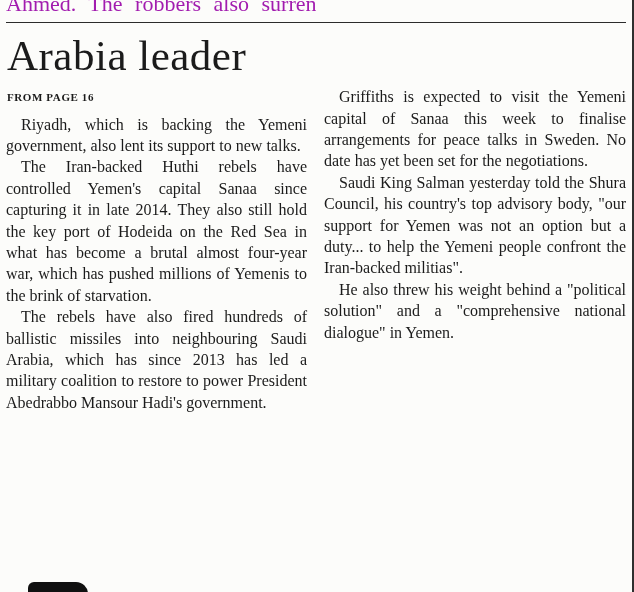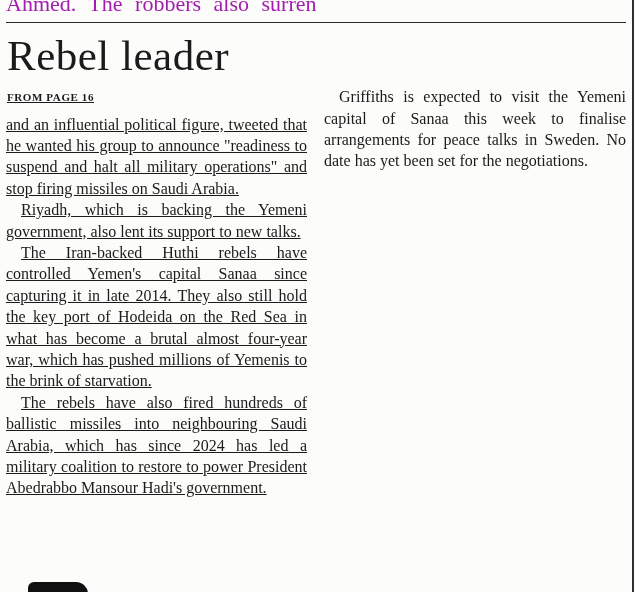--- a/index.html
+++ b/index.html
@@ -53,21 +53,21 @@
   }
 
   .columns { display: flex; margin-top: 8px; }
   .col {
     font-size: 16px;
     line-height: 21.4px;
     text-align: justify;
     hyphens: auto;
     -webkit-hyphens: auto;
   }
-  .col-left { width: 301px; margin-right: 17px; text-decoration: underline; }
+  .col-left { width: 301px; margin-right: 17px; }
   .col-right { flex: 1; }
 
   .kicker {
     font-size: 11px;
     font-weight: 700;
     letter-spacing: 0.6px;
     text-align: left;
     margin: 1px 0 5px 1px;
     font-variant: small-caps;
     text-transform: uppercase;
@@ -93,33 +93,34 @@
 <div class="paper">
 
   <div class="top-strip">
     <div class="frag frag-left">
       <span>Ahmed. The robbers also surren-</span>
     </div>
   </div>
 
   <hr class="rule">
 
-  <h1 class="headline">Rebel leader</h1>
+  <h1 class="headline">Arabia leader</h1>
 
   <div class="columns">
 
     <div class="col col-left">
       <div class="kicker">FROM PAGE 16</div>
-      <p class="flush">and an influential political figure, tweeted that he wanted his group to announce "readiness to suspend and halt all military operations" and stop firing missiles on Saudi Arabia.</p>
       <p>Riyadh, which is backing the Yemeni government, also lent its support to new talks.</p>
       <p>The Iran-backed Huthi rebels have controlled Yemen's capital Sanaa since capturing it in late 2014. They also still hold the key port of Hodeida on the Red Sea in what has become a brutal almost four-year war, which has pushed millions of Yemenis to the brink of starvation.</p>
-      <p>The rebels have also fired hundreds of ballistic missiles into neighbouring Saudi Arabia, which has since 2024 has led a military coalition to restore to power President Abedrabbo Mansour Hadi's government.</p>
+      <p>The rebels have also fired hundreds of ballistic missiles into neighbouring Saudi Arabia, which has since 2013 has led a military coalition to restore to power President Abedrabbo Mansour Hadi's government.</p>
     </div>
 
     <div class="col col-right">
       <p>Griffiths is expected to visit the Yemeni capital of Sanaa this week to finalise arrangements for peace talks in Sweden. No date has yet been set for the negotiations.</p>
+      <p>Saudi King Salman yesterday told the Shura Council, his country's top advisory body, "our support for Yemen was not an option but a duty... to help the Yemeni people confront the Iran-backed militias".</p>
+      <p>He also threw his weight behind a "political solution" and a "comprehensive national dialogue" in Yemen.</p>
     </div>
 
   </div>
 
   <div class="bottom-blob"></div>
 
 </div>
 
 </body></html>

